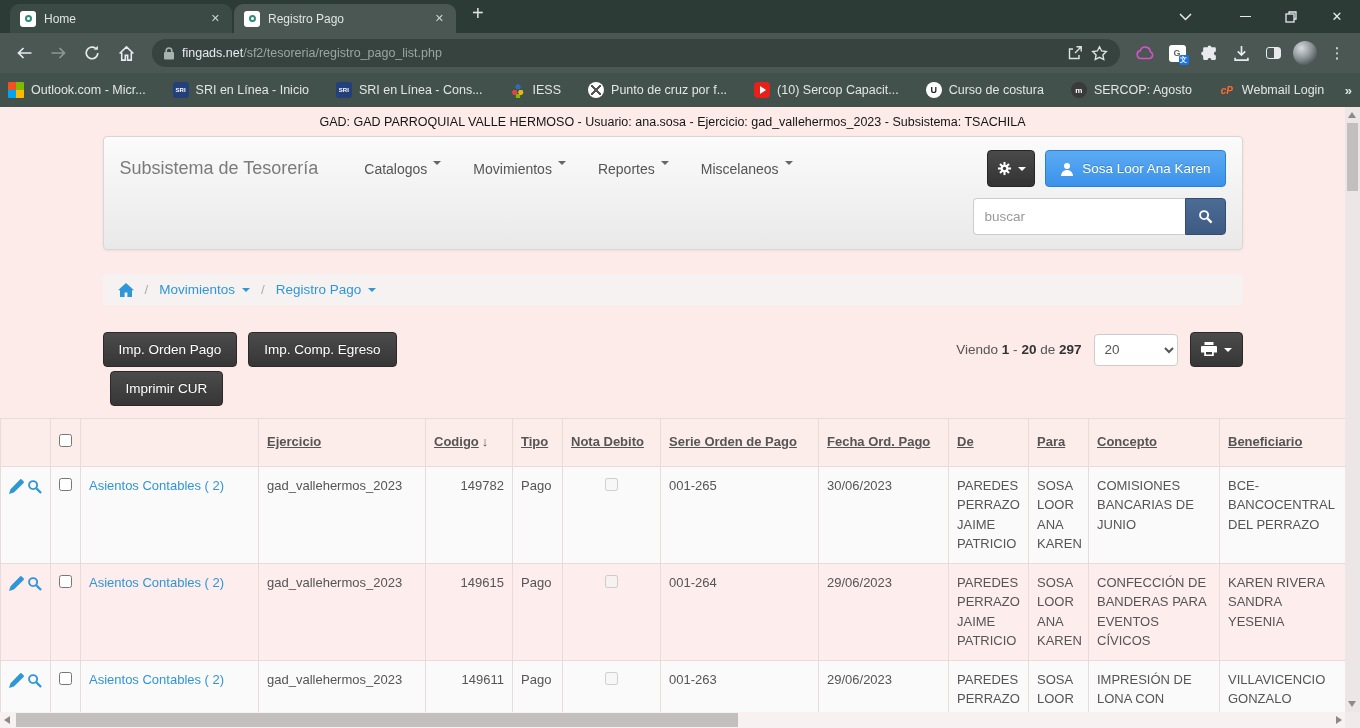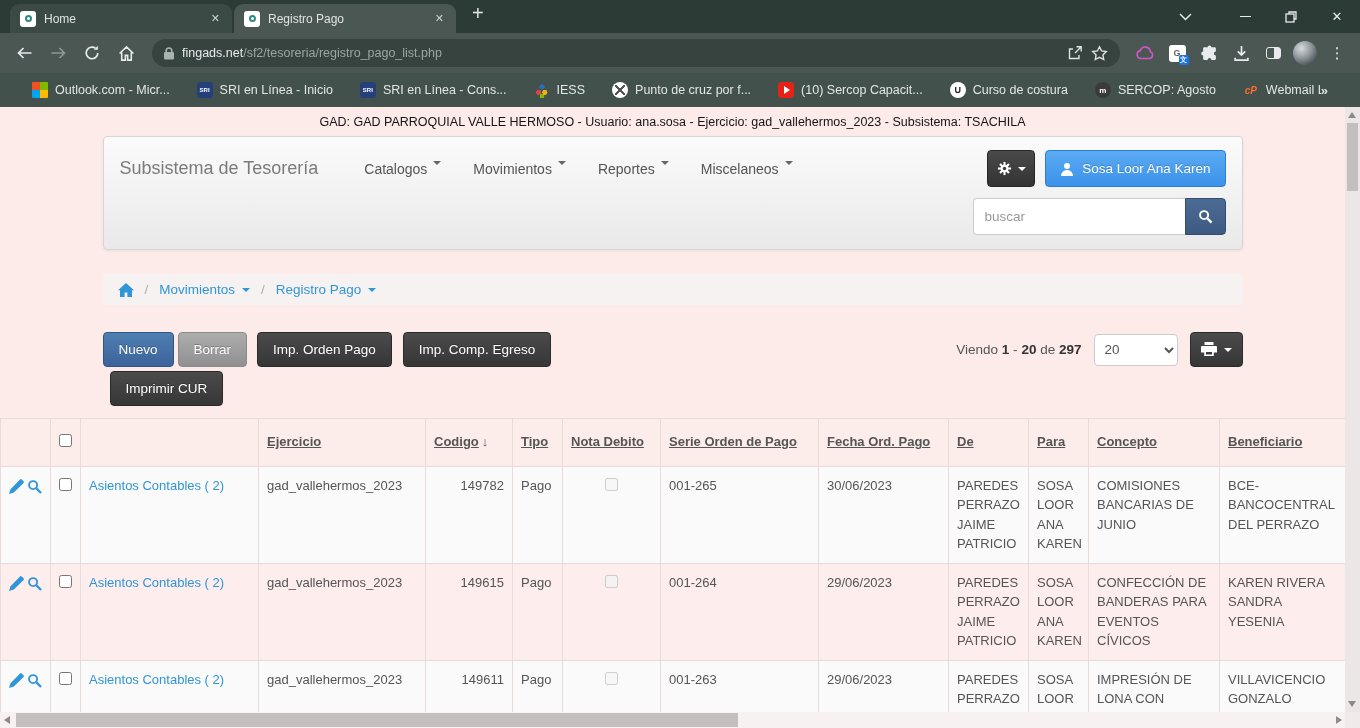--- a/index.html
+++ b/index.html
@@ -31,21 +31,21 @@
   .sidepanel-glyph { width:15px; height:12px; border:1.6px solid #e8eaed; border-radius:3px;
                      background:linear-gradient(to right, transparent 55%, #e8eaed 55%); }
   .avatar { width:24px; height:24px; border-radius:50%;
             background:radial-gradient(circle at 35% 30%, #d7dbde, #8d9498 45%, #4a5154 80%, #33383b); }
   .dots { color:#e8eaed; font-size:15px; letter-spacing:0; }
   .translate-ic { width:17px; height:17px; background:#fff; border-radius:3px; position:relative; font-size:9px; color:#5f6368;
                   display:flex; align-items:center; justify-content:center; font-weight:bold; }
   .translate-ic i { position:absolute; right:-3px; bottom:-3px; width:10px; height:10px; background:#1a73e8; border-radius:2px;
                     color:#fff; font-style:normal; font-size:7px; display:flex; align-items:center; justify-content:center; }
 
-  .bookmarks { height:34px; background:#43514c; display:flex; align-items:center; padding:0 32px; color:#e2e6e4; font-size:12.5px; flex:0 0 auto; }
+  .bookmarks { height:34px; background:#43514c; display:flex; align-items:center; padding:0 8px; color:#e2e6e4; font-size:12.5px; flex:0 0 auto; }
   .bm-items { display:flex; align-items:center; flex:1; overflow:hidden; }
   .bm { display:flex; align-items:center; gap:7px; margin-right:27px; white-space:nowrap; }
   .bm-over { margin-left:auto; color:#dfe4e2; font-size:13px; font-weight:bold; }
   .fav { width:16px; height:16px; border-radius:2px; flex:0 0 auto; display:flex; align-items:center; justify-content:center;
          font-weight:bold; position:relative; }
   .fav-fingads { background:#fff; border-radius:3px; }
   .fing-ring { width:7px; height:7px; border:2.6px solid #2e8a7e; border-radius:50%; }
   .fav-microsoft { border-radius:1px; background:conic-gradient(#7fba00 0 25%, #ffb900 0 50%, #00a4ef 0 75%, #f25022 0); }
   .fav-sri { background:#24407a; color:#fff; font-size:6px; border-radius:3px; }
   .fav-iess { background:radial-gradient(circle at 50% 30%, #2a6fb5 0 18%, transparent 20%),
@@ -368,24 +368,20 @@
                 <span class="caret"></span>
             </span>
             <span class="crumb-sep">/</span>
             <span class="crumb">
               <span>Registro Pago</span>
                 <span class="caret"></span>
             </span>
           </div>
 
           <div class="actions">
-            <span class="group">
-              <span class="btn btn-primary">Nuevo</span>
-              <span class="btn btn-disabled" style="margin-left:0">Borrar</span>
-            </span>
             <span class="btn btn-dark" style="margin-left:0">Imp. Orden Pago</span>
             <span class="btn btn-dark">Imp. Comp. Egreso</span>
             <span class="actions-right">
               <span class="viewing">
                 <span>Viendo</span> <b>1</b> <span>-</span> <b>20</b> <span>de</span> <b>297</b>
               </span>
               <select class="page-size"><option>20</option></select>
               <span class="print-btn">
                 <svg width="16" height="15" viewBox="0 0 16 15">
                     <rect x="3.5" y="0" width="9" height="3" fill="#fff"></rect>

